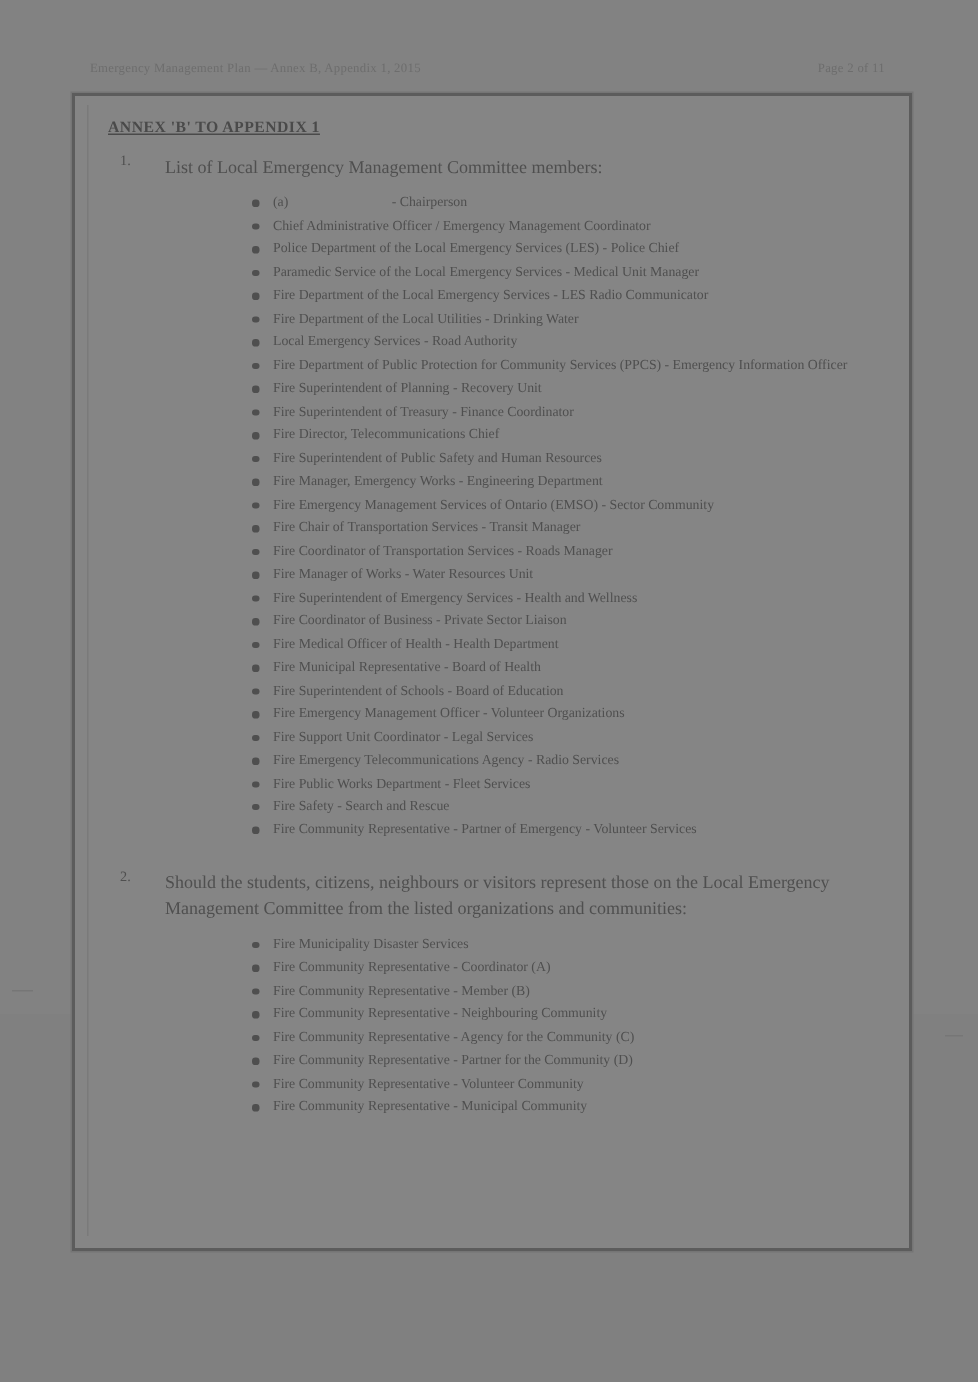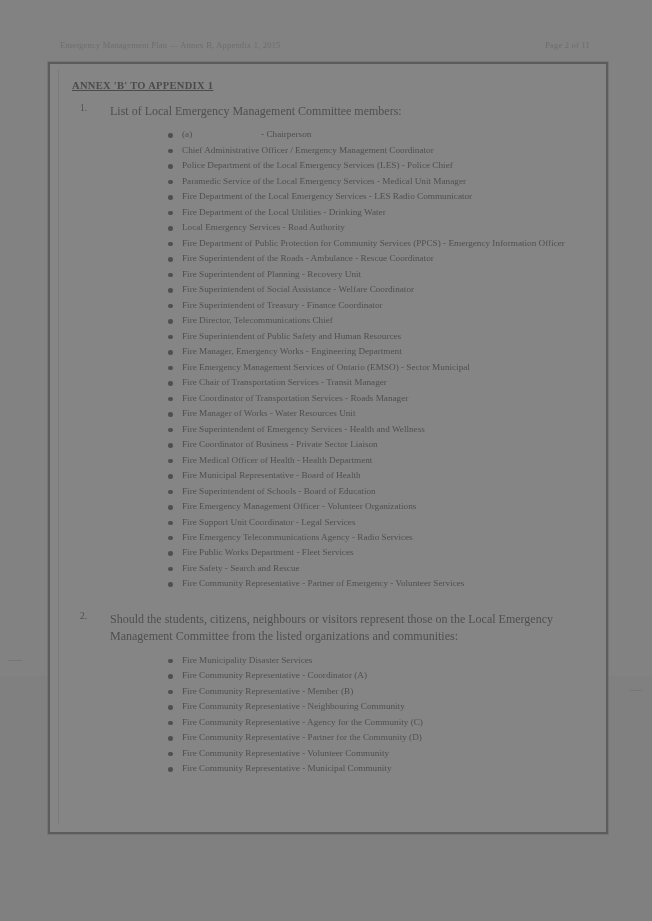--- a/index.html
+++ b/index.html
@@ -158,28 +158,26 @@
       </div>
       <ul class="bullets">
         <li>(a)                              - Chairperson</li>
         <li>Chief Administrative Officer / Emergency Management Coordinator</li>
         <li>Police Department of the Local Emergency Services (LES) - Police Chief</li>
         <li>Paramedic Service of the Local Emergency Services - Medical Unit Manager</li>
         <li>Fire Department of the Local Emergency Services - LES Radio Communicator</li>
         <li>Fire Department of the Local Utilities - Drinking Water</li>
         <li>Local Emergency Services - Road Authority</li>
         <li>Fire Department of Public Protection for Community Services (PPCS) - Emergency Information Officer</li>
-        <li>Fire Superintendent of the Roads - Ambulance - Rescue Coordinator</li>
         <li>Fire Superintendent of Planning - Recovery Unit</li>
-        <li>Fire Superintendent of Social Assistance - Welfare Coordinator</li>
         <li>Fire Superintendent of Treasury - Finance Coordinator</li>
         <li>Fire Director, Telecommunications Chief</li>
         <li>Fire Superintendent of Public Safety and Human Resources</li>
         <li>Fire Manager, Emergency Works - Engineering Department</li>
-        <li>Fire Emergency Management Services of Ontario (EMSO) - Sector Municipal</li>
+        <li>Fire Emergency Management Services of Ontario (EMSO) - Sector Community</li>
         <li>Fire Chair of Transportation Services - Transit Manager</li>
         <li>Fire Coordinator of Transportation Services - Roads Manager</li>
         <li>Fire Manager of Works - Water Resources Unit</li>
         <li>Fire Superintendent of Emergency Services - Health and Wellness</li>
         <li>Fire Coordinator of Business - Private Sector Liaison</li>
         <li>Fire Medical Officer of Health - Health Department</li>
         <li>Fire Municipal Representative - Board of Health</li>
         <li>Fire Superintendent of Schools - Board of Education</li>
         <li>Fire Emergency Management Officer - Volunteer Organizations</li>
         <li>Fire Support Unit Coordinator - Legal Services</li>

